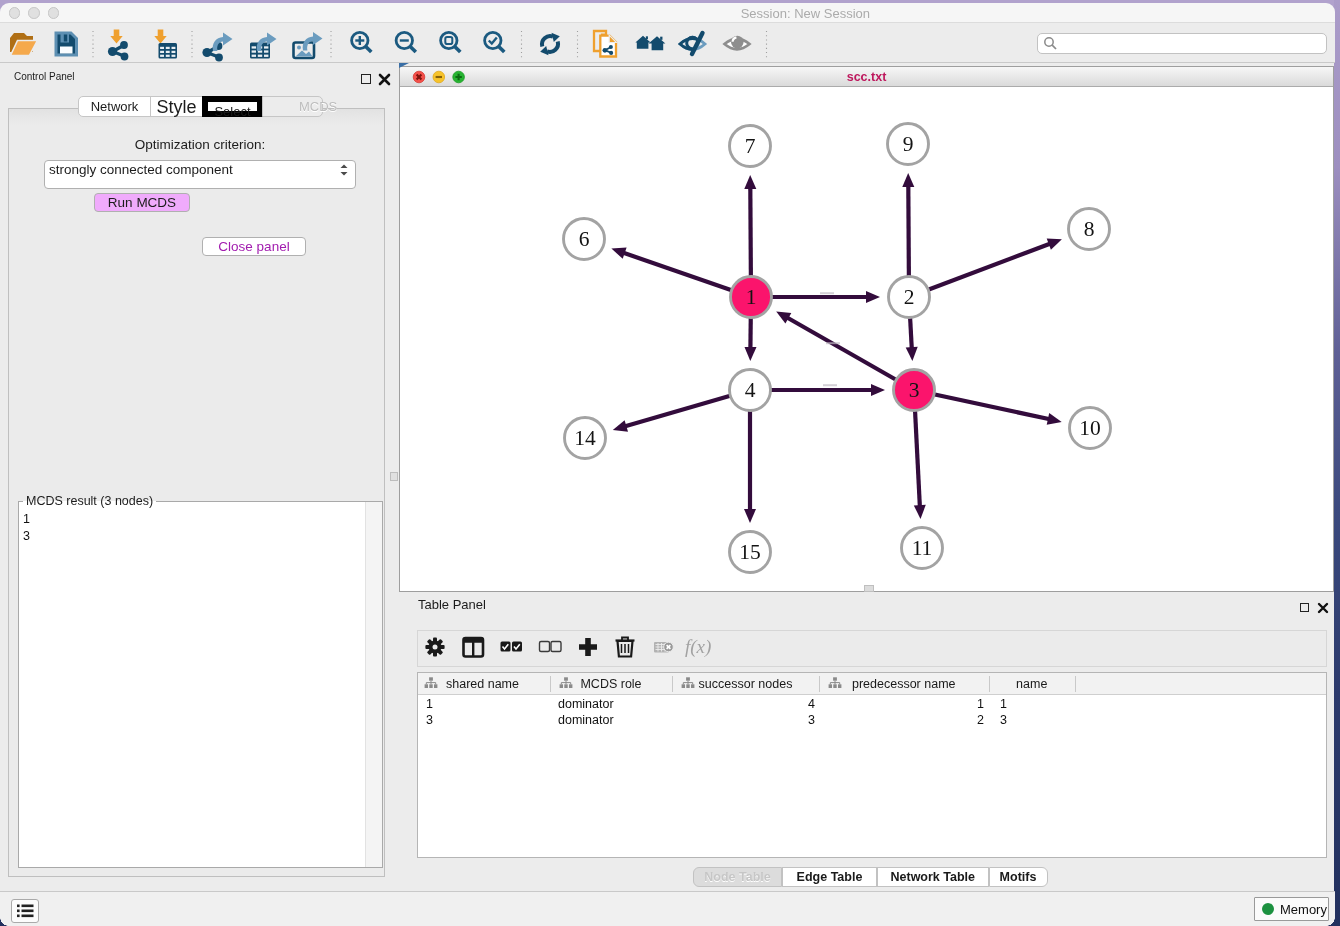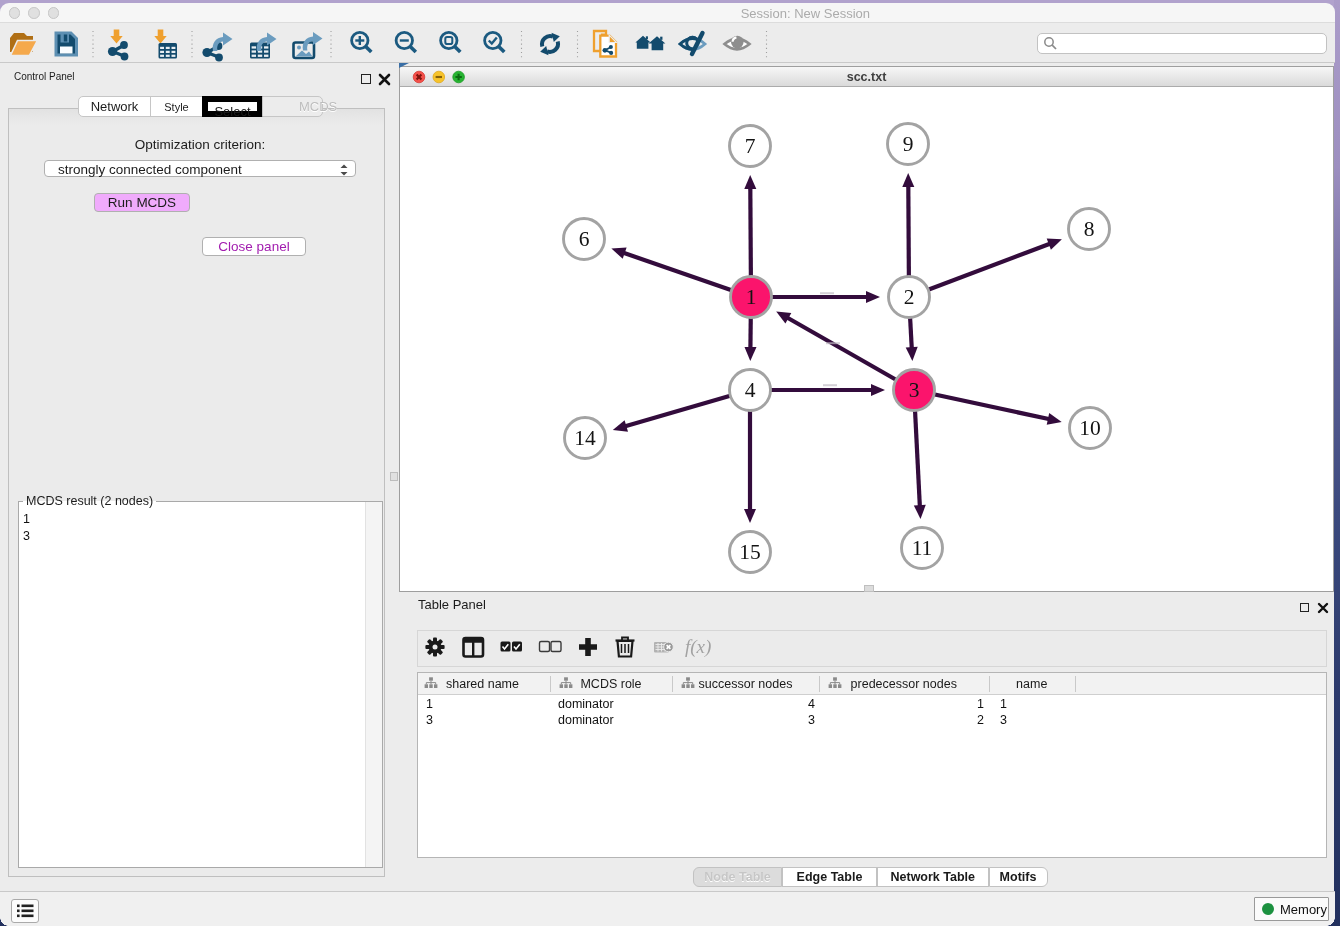--- a/index.html
+++ b/index.html
@@ -134,47 +134,47 @@
 <circle cx="6" cy="6" r="4.2" fill="none" stroke="#8a8a8a" stroke-width="1.5"></circle>
 <line x1="9.2" y1="9.2" x2="13" y2="13" stroke="#8a8a8a" stroke-width="1.7"></line>
   </svg>
 <div class="ab" style="left:14px;top:71px;width:200px;height:17px;font-size:10px;color:#1c1c1c;">Control Panel</div>
 <div class="ab" style="left:361px;top:74px;width:10px;height:10px;border:1.6px solid #222;"></div>
 <svg class="ab" style="left:377.5px;top:73px;" width="13" height="13" viewBox="0 0 13 13">
 <path d="M2,2 L11,11 M11,2 L2,11" stroke="#111" stroke-width="2.6" stroke-linecap="round"></path>
   </svg>
 <div class="ab" style="left:8px;top:108px;width:377px;height:769px;border:1px solid #bfbfbf;background:linear-gradient(#e2e2e2 0px,#ebebeb 16px);"></div>
 <div class="ab" style="left:78px;top:95.5px;width:73px;height:21px;background:#fff;border:1px solid #c6c6c6;font-size:13px;color:#1c1c1c;text-align:center;line-height:20px;border-radius:5px 0 0 5px;">Network</div>
-<div class="ab" style="left:150px;top:95.5px;width:53px;height:21px;background:#fff;border:1px solid #c6c6c6;font-size:11px;color:#1c1c1c;text-align:center;line-height:20px;">Style</div>
+<div class="ab" style="left:150px;top:95.5px;width:53px;height:21px;background:#fff;border:1px solid #c6c6c6;font-size:18px;color:#1c1c1c;text-align:center;line-height:20px;">Style</div>
 <div class="ab" style="left:202px;top:95.5px;width:61px;height:21px;background:#fff;border:6px solid #000000;font-size:13px;color:#1c1c1c;text-align:center;line-height:20px;">Select</div>
 <div class="ab" style="left:262px;top:95.5px;width:61px;height:21px;background:#fff;border:1px solid #c6c6c6;font-size:13px;color:#1c1c1c;text-align:left;line-height:20px;border-radius:0 5px 5px 0;background:#ececec;color:#bdbdbd;text-shadow:0 1px 0 #fff;padding-left:36px;">MCDS</div>
 <div class="ab" style="left:20px;top:137px;width:360px;height:17px;text-align:center;font-size:13.5px;color:#1c1c1c;">Optimization criterion:</div>
-<div class="ab" style="left:44px;top:160px;width:312px;height:17px;background:#fff;border:1px solid #b0b0b0;border-radius:4px;font-size:13.5px;color:#1c1c1c;line-height:18px;padding-left:13px;">strongly connected component</div>
+<div class="ab" style="left:44px;top:160px;width:312px;height:29px;background:#fff;border:1px solid #b0b0b0;border-radius:4px;font-size:13.5px;color:#1c1c1c;line-height:18px;padding-left:4px;">strongly connected component</div>
 <svg class="ab" style="left:337px;top:162.5px;" width="14" height="14" viewBox="0 0 14 14">
 <path d="M3.5,5 L7,1.5 L10.5,5 Z" fill="#4a4a4a"></path>
     <path d="M3.5,9 L7,12.5 L10.5,9 Z" fill="#4a4a4a"></path>
   </svg>
 <div class="ab" style="left:94px;top:192.5px;width:96px;height:19px;background:#f0abfc;border:1px solid #b0b0b0;border-radius:4px;font-size:13.5px;color:#1c1c1c;text-align:center;line-height:17px;">Run MCDS</div>
 <div class="ab" style="left:202px;top:192.5px;width:104px;height:19px;background:#fff;border:1px solid #b0b0b0;border-radius:4px;font-size:13.5px;color:#a21caf;text-align:center;line-height:17px;margin-top:44px;">Close panel</div>
 <div class="ab" style="left:18px;top:501px;width:365px;height:367px;border:1px solid #a9a9a9;background:#fff;"></div>
-<div class="ab" style="left:23px;top:495px;height:13px;background:linear-gradient(#ebebeb 0,#ebebeb 5.5px,#ffffff 6.5px);padding:0 3px;font-size:12.5px;color:#1c1c1c;line-height:13px;">MCDS result (2 nodes)</div>
+<div class="ab" style="left:23px;top:495px;height:13px;background:linear-gradient(#ebebeb 0,#ebebeb 5.5px,#ffffff 6.5px);padding:0 3px;font-size:12.5px;color:#1c1c1c;line-height:13px;">MCDS result (3 nodes)</div>
 <div class="ab" style="left:365px;top:502px;width:17px;height:365px;background:#f4f4f4;border-left:1px solid #e2e2e2;"></div>
 <div class="ab" style="left:23px;top:511px;font-size:12.5px;color:#111;line-height:16.5px;">1<br>3</div>
 <div class="ab" style="left:390px;top:472px;width:8px;height:9px;background:#e0e0e0;border:1px solid #bdbdbd;"></div>
 <div class="ab" style="left:399px;top:66px;width:935px;height:526px;background:#fff;border:1px solid #9e9e9e;"></div>
 <div class="ab" style="left:400px;top:67px;width:933px;height:20px;background:linear-gradient(#f7f7f7,#dadada);border-bottom:1px solid #ababab;"></div>
 <svg class="ab" style="left:412px;top:69.5px;" width="55" height="14" viewBox="0 0 55 14">
 <circle cx="7" cy="7" r="5.8" fill="#f4504a" stroke="#d63c36" stroke-width="0.8"></circle>
 <path d="M4.6,4.6 L9.4,9.4 M9.4,4.6 L4.6,9.4" stroke="#7c120c" stroke-width="2.1"></path>
 <circle cx="26.8" cy="7" r="5.8" fill="#f7c32a" stroke="#dfa81a" stroke-width="0.8"></circle>
 <line x1="23.6" y1="7" x2="30" y2="7" stroke="#85610a" stroke-width="2.1"></line>
 <circle cx="46.6" cy="7" r="5.8" fill="#27b432" stroke="#17991f" stroke-width="0.8"></circle>
 <path d="M43.4,7 H49.8 M46.6,3.8 V10.2" stroke="#0b6b11" stroke-width="2.1"></path>
 </svg>
-<div class="ab" style="left:700px;top:70px;width:333px;height:15px;text-align:center;font-size:12.5px;font-weight:700;color:#404040;">scc.txt</div>
+<div class="ab" style="left:700px;top:70px;width:333px;height:15px;text-align:center;font-size:12.5px;font-weight:700;color:#be185d;">scc.txt</div>
 <div class="ab" style="left:399px;top:63px;width:0;height:0;border-left:10px solid #3a6ea5;border-bottom:5px solid transparent;"></div>
 <svg class="ab" style="left:400px;top:87px;" width="933" height="504" viewBox="400 87 933 504">
 <line x1="751.0" y1="297.0" x2="750.3" y2="187.0" stroke="#330c3c" stroke-width="4.2"></line>
 <polygon points="750.2,175.0 756.3,189.0 744.3,189.0" fill="#330c3c"></polygon>
 <line x1="751.0" y1="297.0" x2="622.7" y2="252.5" stroke="#330c3c" stroke-width="4.2"></line>
 <polygon points="611.4,248.5 626.6,247.4 622.7,258.8" fill="#330c3c"></polygon>
 <line x1="751.0" y1="297.0" x2="868.0" y2="297.0" stroke="#330c3c" stroke-width="4.2"></line>
 <polygon points="880.0,297.0 866.0,303.0 866.0,291.0" fill="#330c3c"></polygon>
 <line x1="751.0" y1="297.0" x2="750.4" y2="349.0" stroke="#330c3c" stroke-width="4.2"></line>
 <polygon points="750.3,361.0 744.5,346.9 756.5,347.1" fill="#330c3c"></polygon>
@@ -275,21 +275,21 @@
 </svg>
 <div class="ab" style="left:685px;top:636px;width:40px;height:24px;font-family:'Liberation Serif',serif;font-style:italic;font-size:19px;color:#a2a2a2;">f(x)</div>
 <div class="ab" style="left:417px;top:672px;width:910px;height:186px;background:#fff;border:1px solid #b5b5b5;"></div>
 <div class="ab" style="left:418px;top:673px;width:908px;height:21.5px;background:#f2f2f2;border-bottom:1px solid #cfcfcf;"></div>
 <div class="ab" style="left:415px;top:677px;width:135px;height:15px;text-align:center;font-size:12.5px;color:#1a1a1a;">shared name</div>
 <div class="ab" style="left:550px;top:676px;width:1px;height:16px;background:#c9c9c9;"></div>
 <div class="ab" style="left:550px;top:677px;width:122px;height:15px;text-align:center;font-size:12.5px;color:#1a1a1a;">MCDS role</div>
 <div class="ab" style="left:672px;top:676px;width:1px;height:16px;background:#c9c9c9;"></div>
 <div class="ab" style="left:672px;top:677px;width:147px;height:15px;text-align:center;font-size:12.5px;color:#1a1a1a;">successor nodes</div>
 <div class="ab" style="left:819px;top:676px;width:1px;height:16px;background:#c9c9c9;"></div>
-<div class="ab" style="left:819px;top:677px;width:169.5px;height:15px;text-align:center;font-size:12.5px;color:#1a1a1a;">predecessor nodes</div>
+<div class="ab" style="left:819px;top:677px;width:169.5px;height:15px;text-align:center;font-size:12.5px;color:#1a1a1a;">predecessor name</div>
 <div class="ab" style="left:988.5px;top:676px;width:1px;height:16px;background:#c9c9c9;"></div>
 <div class="ab" style="left:988.5px;top:677px;width:86.5px;height:15px;text-align:center;font-size:12.5px;color:#1a1a1a;">name</div>
 <div class="ab" style="left:1075px;top:676px;width:1px;height:16px;background:#c9c9c9;"></div>
 <svg class="ab" style="left:424px;top:677px;" width="14" height="12" viewBox="0 0 14 12">
 <g fill="#8a8a8a">
       <rect x="5.1" y="0.3" width="3.8" height="3.4"></rect>
       <rect x="0.6" y="7.3" width="3.4" height="3.7"></rect>
       <rect x="5.3" y="7.3" width="3.4" height="3.7"></rect>
       <rect x="10" y="7.3" width="3.4" height="3.7"></rect>
     </g>

